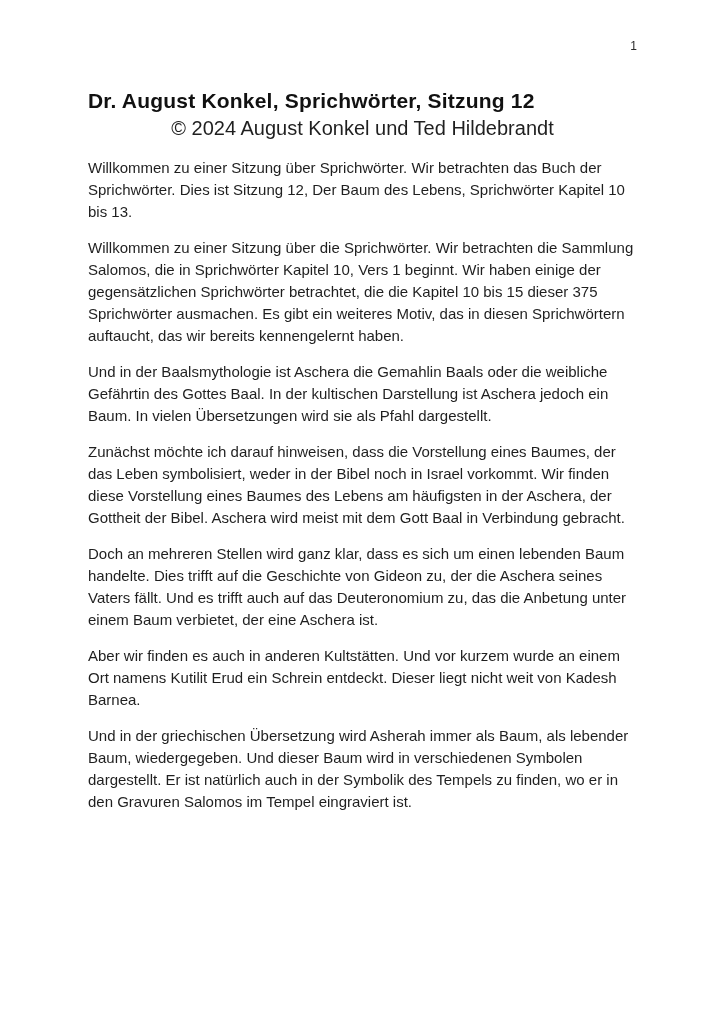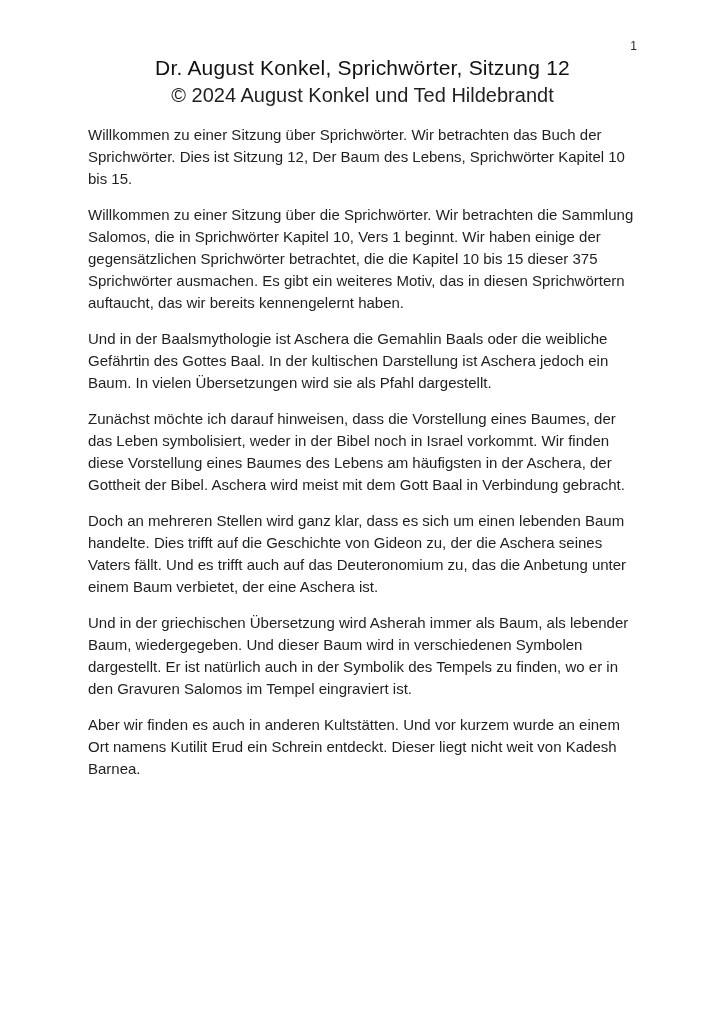--- a/index.html
+++ b/index.html
@@ -16,24 +16,24 @@
     padding: 38px 87px 0 88px;
     overflow: hidden;
   }
   .page-number {
     text-align: right;
     font-size: 12px;
     line-height: 16px;
     color: #2a2a2a;
   }
   .doc-title {
-    text-align: center;
+    margin-top: 33px;
     font-size: 21px;
     line-height: 27px;
-    font-weight: normal;
+    font-weight: bold;
     color: #111111;
     letter-spacing: 0.2px;
   }
   .doc-subtitle {
     margin-top: 4px;
     text-align: center;
     font-size: 20px;
     line-height: 20px;
     color: #1f1f1f;
   }
@@ -52,21 +52,21 @@
 <body>
 
 <div class="page">
   <div class="page-number">1</div>
 
   <h1 class="doc-title">Dr. August Konkel, Sprichwörter, Sitzung 12</h1>
 
   <div class="doc-subtitle">© 2024 August Konkel und Ted Hildebrandt</div>
 
   <div class="doc-body">
-    <p>Willkommen zu einer Sitzung über Sprichwörter. Wir betrachten das Buch der Sprichwörter. Dies ist Sitzung 12, Der Baum des Lebens, Sprichwörter Kapitel 10 bis 15.</p>
+    <p>Willkommen zu einer Sitzung über Sprichwörter. Wir betrachten das Buch der Sprichwörter. Dies ist Sitzung 12, Der Baum des Lebens, Sprichwörter Kapitel 10 bis 13.</p>
     <p>Willkommen zu einer Sitzung über die Sprichwörter. Wir betrachten die Sammlung Salomos, die in Sprichwörter Kapitel 10, Vers 1 beginnt. Wir haben einige der gegensätzlichen Sprichwörter betrachtet, die die Kapitel 10 bis 15 dieser 375 Sprichwörter ausmachen. Es gibt ein weiteres Motiv, das in diesen Sprichwörtern auftaucht, das wir bereits kennengelernt haben.</p>
     <p>Und in der Baalsmythologie ist Aschera die Gemahlin Baals oder die weibliche Gefährtin des Gottes Baal. In der kultischen Darstellung ist Aschera jedoch ein Baum. In vielen Übersetzungen wird sie als Pfahl dargestellt.</p>
     <p>Zunächst möchte ich darauf hinweisen, dass die Vorstellung eines Baumes, der das Leben symbolisiert, weder in der Bibel noch in Israel vorkommt. Wir finden diese Vorstellung eines Baumes des Lebens am häufigsten in der Aschera, der Gottheit der Bibel. Aschera wird meist mit dem Gott Baal in Verbindung gebracht.</p>
     <p>Doch an mehreren Stellen wird ganz klar, dass es sich um einen lebenden Baum handelte. Dies trifft auf die Geschichte von Gideon zu, der die Aschera seines Vaters fällt. Und es trifft auch auf das Deuteronomium zu, das die Anbetung unter einem Baum verbietet, der eine Aschera ist.</p>
+    <p>Aber wir finden es auch in anderen Kultstätten. Und vor kurzem wurde an einem Ort namens Kutilit Erud ein Schrein entdeckt. Dieser liegt nicht weit von Kadesh Barnea.</p>
     <p>Und in der griechischen Übersetzung wird Asherah immer als Baum, als lebender Baum, wiedergegeben. Und dieser Baum wird in verschiedenen Symbolen dargestellt. Er ist natürlich auch in der Symbolik des Tempels zu finden, wo er in den Gravuren Salomos im Tempel eingraviert ist.</p>
-    <p>Aber wir finden es auch in anderen Kultstätten. Und vor kurzem wurde an einem Ort namens Kutilit Erud ein Schrein entdeckt. Dieser liegt nicht weit von Kadesh Barnea.</p>
   </div>
 </div>
 
 </body></html>

